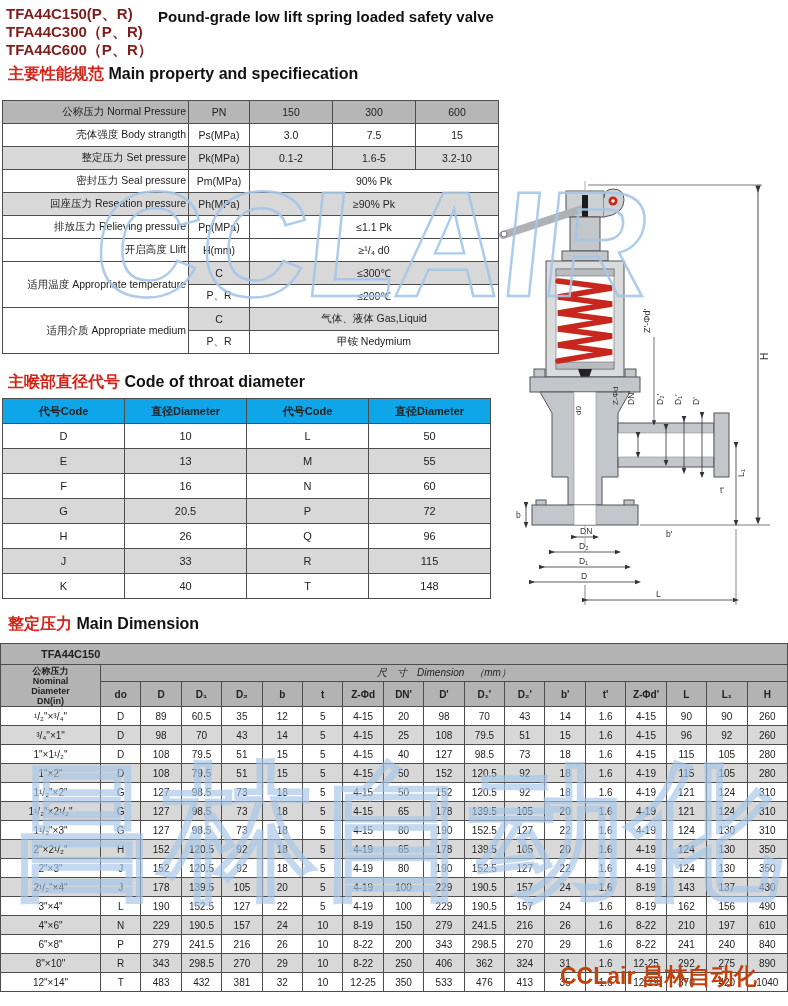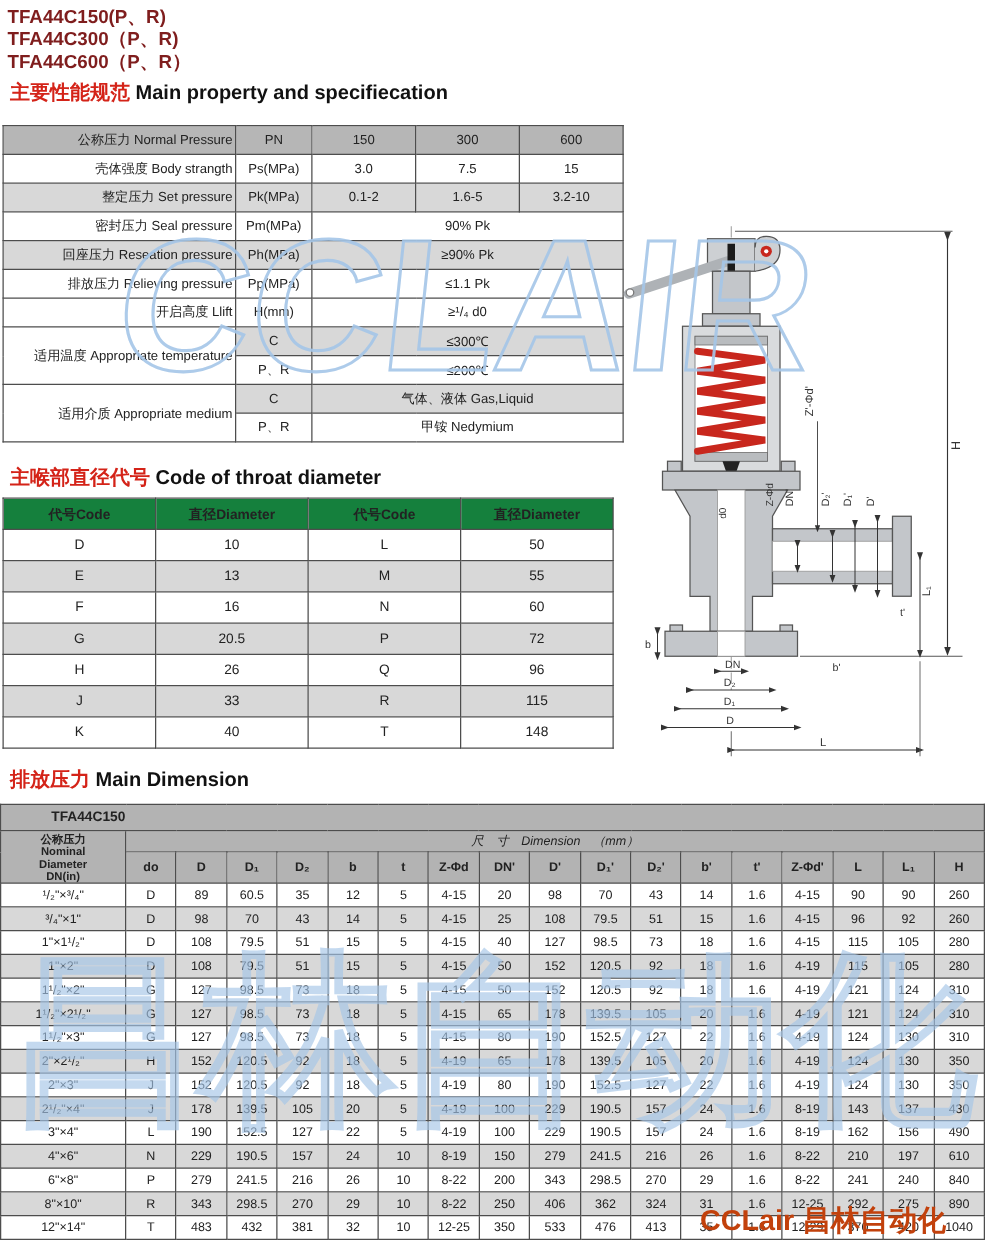--- a/index.html
+++ b/index.html
@@ -21,21 +21,21 @@
   .spec-table{position:absolute;left:2px;top:100px;width:468px;font-size:10.5px;}
   .spec-table td{height:22px;}
   .spec-table .lbl{text-align:right;padding-left:5px;width:178px;}
   .spec-table .sym{width:56px;}
   .spec-table .val{width:78px;}
   .rg{background:#b6b6b6;}   
   .g{background:#d8d8d8;}    
   .w{background:#ffffff;}
   
   .throat-table{position:absolute;left:2px;top:398px;width:468px;font-size:11px;}
-  .throat-table th{height:24px;background:#15803d;font-weight:bold;}
+  .throat-table th{height:24px;background:#0ea5e9;font-weight:bold;}
   .throat-table td{height:24px;}
   .throat-table tr:nth-child(even) td{background:#d8d8d8;}
   
   .dim-table{position:absolute;left:0;top:643px;width:788px;font-size:10px;}
   .dim-table th{background:#b3b3b3;font-weight:bold;}
   .dim-table .band{height:20px;text-align:left;padding-left:40px;font-size:11px;}
   .dim-table .dimspan{height:16px;font-weight:normal;font-style:italic;}
   .dim-table .colh{height:24px;}
   .dim-table .nomh{font-size:9px;line-height:10px;font-weight:bold;}
   .dim-table tbody td{height:18px;}
@@ -50,20 +50,21 @@
 </style>
 </head>
 <body>
 
 <div class="models">
   <div>TFA44C150(P、R)</div>
   <div>TFA44C300（P、R)</div>
   <div>TFA44C600（P、R）</div>
 </div>
 <div class="prod-title">
+  <span class="en">Pound-grade low lift spring loaded safety valve</span>
 </div>
 
 <div class="sec-title" style="left:8px;top:64px;">
   <span class="red">主要性能规范</span><span> Main property and specifiecation</span>
 </div>
 
 <table class="spec-table">
   <tbody>
       <tr class="rg">
     <td class="lbl">公称压力 Normal Pressure</td>
@@ -265,21 +266,21 @@
   <text x="109" y="459" font-size="8.5" fill="#333">D₁</text>
   <line x1="62" y1="477" x2="168" y2="477" stroke="#333" stroke-width="0.8" marker-start="url(#ar)" marker-end="url(#ar)"></line>
   <text x="111" y="474" font-size="8.5" fill="#333">D</text>
   <line x1="115" y1="495" x2="266" y2="495" stroke="#333" stroke-width="0.8" marker-start="url(#ar)" marker-end="url(#ar)"></line>
   <line x1="115" y1="480" x2="115" y2="500" stroke="#555" stroke-width="0.7"></line>
   <line x1="266" y1="424" x2="266" y2="500" stroke="#555" stroke-width="0.7"></line>
   <text x="186" y="492" font-size="9" fill="#333">L</text>
 </svg>
 
 <div class="sec-title" style="left:8px;top:614px;">
-  <span class="red">排放压力</span><span> Main Dimension</span>
+  <span class="red">整定压力</span><span> Main Dimension</span>
 </div>
 
 <table class="dim-table">
   <colgroup>
     <col style="width:100px;">
     <col span="17">
   </colgroup>
   <thead>
     <tr>
       <th class="band" colspan="18">TFA44C150</th>

